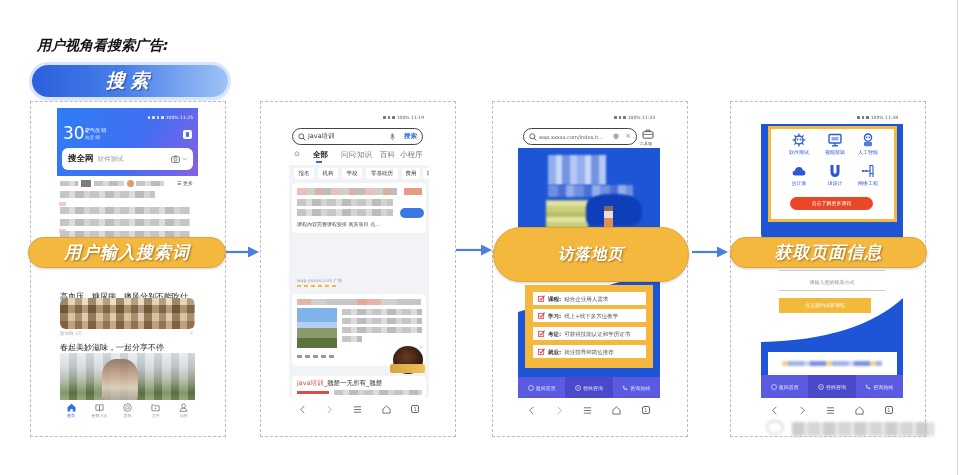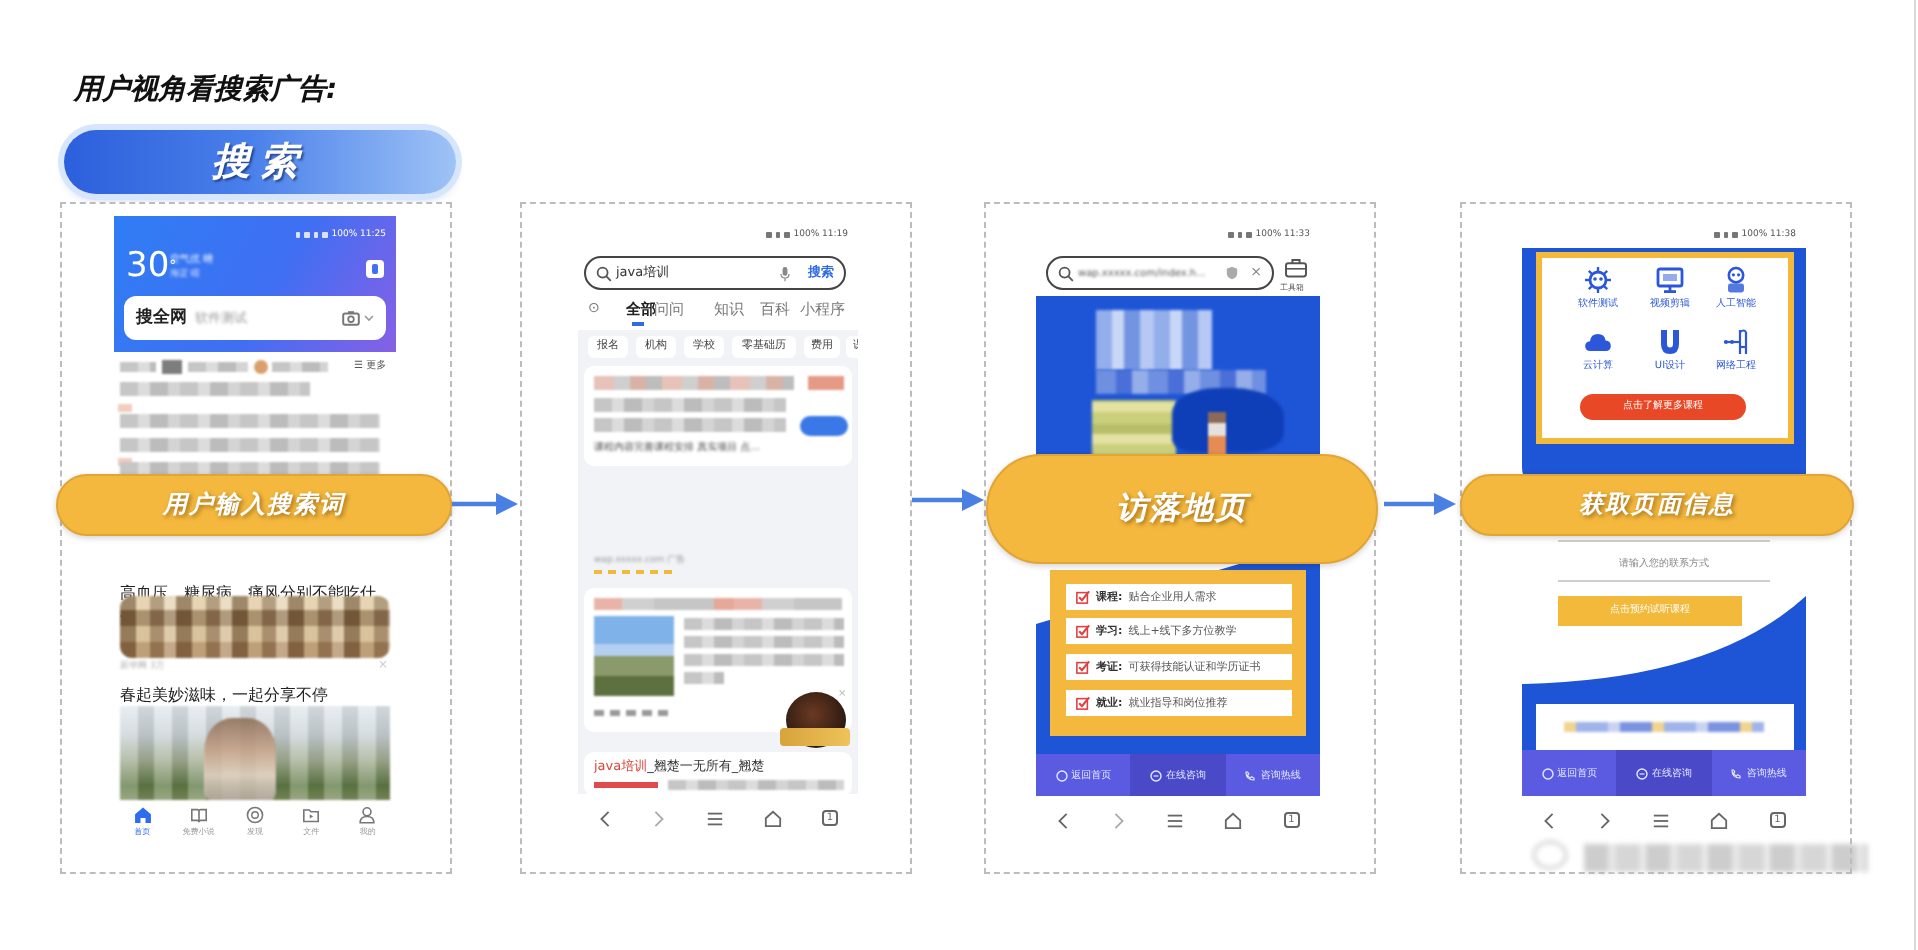--- a/index.html
+++ b/index.html
@@ -6,21 +6,21 @@
 html,body{width:959px;height:475px;background:#fff;overflow:hidden}
 body{font-family:"DejaVu Sans",sans-serif;color:#222}
 #root{position:relative;width:959px;height:475px;background:#fff;overflow:hidden}
 .a{position:absolute}
 .title{left:37px;top:33px;font-size:14px;line-height:24px;font-weight:bold;font-style:italic;color:#111;white-space:nowrap}
 .edge-line{left:957px;top:0;width:1px;height:475px;background:#d9d9d9}
 .step-header{top:65px;height:32px;width:196px;border-radius:16px;background:linear-gradient(90deg,#2c5fdc 0%,#4a80ea 48%,#9fc3f6 100%);box-shadow:0 0 0 3px #d7e6fc,0 3px 4px rgba(50,90,190,.25);display:flex;align-items:center;justify-content:center;color:#fff;font-size:19px;font-weight:bold;font-style:italic;letter-spacing:5px;text-shadow:1px 1px 1px rgba(10,20,70,.5);white-space:nowrap}
 .panel{top:101px;height:336px;width:196px;border:1.4px dashed #bcbcbc;background:#fff}
 .screen{top:108px;height:318px;overflow:hidden;background:#fff}
 .callout{background:#f3b83d;border:1px solid #e2a533;box-shadow:0 1px 3px rgba(0,0,0,.18);display:flex;flex-direction:column;align-items:center;justify-content:center;color:#fff;font-weight:bold;font-style:italic;text-shadow:1px 1px 2px rgba(110,60,0,.6);text-align:center;white-space:nowrap;z-index:5}
-.callout.one{height:31px;border-radius:16px;font-size:12px;letter-spacing:1px}
+.callout.one{height:31px;border-radius:16px;font-size:17px;letter-spacing:1px}
 .callout.two{height:55px;border-radius:28px;font-size:15.5px;line-height:21px;letter-spacing:1px}
 .arrow{z-index:5}
 .status{top:7px;right:5px;font-size:4.5px;line-height:5px;color:#555;white-space:nowrap;display:flex;align-items:center;gap:2px}
 .sdot{display:inline-block;width:2.5px;height:2.5px;background:currentColor;border-radius:.5px;opacity:.8}
 .blur{filter:blur(0.7px)}
 .gline{background:repeating-linear-gradient(90deg,#c6c6c6 0 9px,#dcdcdc 9px 15px,#bcbcbc 15px 24px,#d4d4d4 24px 30px);filter:blur(0.6px)}
 .pinkdot{background:#f2cdbd;filter:blur(0.5px)}
 
 .p1-head{background:linear-gradient(120deg,#2f7df5 0%,#3f6ff2 55%,#8660e6 100%)}
 .p1-search{background:#fff;border-radius:6px;display:flex;align-items:center;padding:0 6px}
@@ -177,21 +177,21 @@
       <svg width="5" height="8" viewBox="0 0 5 8">
           <rect x="1.3" y="0.5" width="2.4" height="4.4" rx="1.2" fill="#888"></rect>
           <path d="M0.5 4 Q0.5 6 2.5 6 Q4.5 6 4.5 4 M2.5 6 V7.6" fill="none" stroke="#888" stroke-width=".6"></path>
         </svg>
       <span style="margin-left:9px;font-size:6.5px;font-weight:bold;color:#2e6be6;white-space:nowrap">搜索</span>
     </div>
 
     <div class="a tab" style="left:5px;font-size:7px">⊙</div>
     <div class="a tab" style="left:24px;color:#222;font-weight:bold">全部</div>
     <div class="a" style="left:27px;top:53px;width:6px;height:1.5px;background:#2e6be6"></div>
-    <div class="a tab" style="left:38px">问问</div>
+    <div class="a tab" style="left:52px">问问</div>
     <div class="a tab" style="left:68px">知识</div>
     <div class="a tab" style="left:91px">百科</div>
     <div class="a tab" style="left:111px">小程序</div>
 
     <div class="a" style="left:0;top:57px;width:140px;height:232px;background:#f1f3f7"></div>
     <div class="a chip" style="left:5px;width:20px">报名</div>
     <div class="a chip" style="left:29px;width:20px">机构</div>
     <div class="a chip" style="left:53px;width:20px">学校</div>
     <div class="a chip" style="left:77px;width:32px">零基础历</div>
     <div class="a chip" style="left:113px;width:18px">费用</div>

